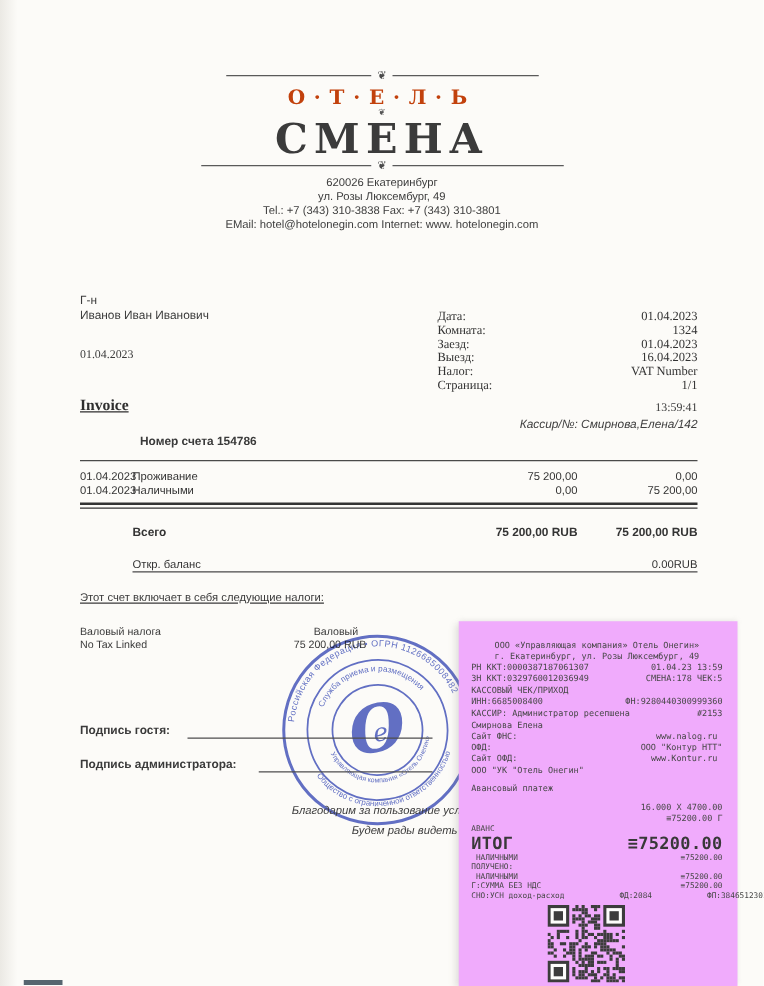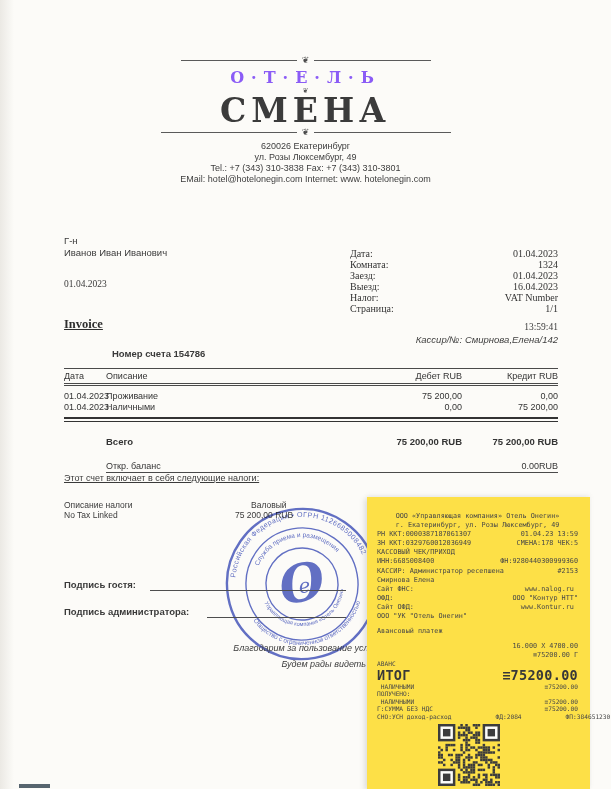--- a/index.html
+++ b/index.html
@@ -8,21 +8,21 @@
   .page::before{content:'';position:absolute;left:0;top:0;bottom:0;width:14px;
         background:linear-gradient(90deg,#ebe9e4,rgba(255,255,255,0));pointer-events:none;}
   .abs{position:absolute;}
 
   
   .logo{left:0;right:0;top:56px;text-align:center;color:#3c3c3c;}
   .rule{display:flex;align-items:center;width:250px;margin:0 auto;color:#4a4a4a;}
   .rule::before,.rule::after{content:'';flex:1;border-top:1.3px solid #5a5a5a;}
   .rule .orn{font-size:9px;padding:0 5px;line-height:8px;}
   .brand-top{font-family:"DejaVu Serif","Liberation Serif",serif;font-weight:bold;
-        font-size:16px;letter-spacing:7px;margin:4px 0 1px 0;color:#8b5cf6;}
+        font-size:16px;letter-spacing:7px;margin:4px 0 1px 0;color:#c2410c;}
   .mini-orn{font-size:7px;line-height:6px;color:#555;}
   .brand-main{font-family:"DejaVu Serif","Liberation Serif",serif;font-weight:bold;
         font-size:33px;letter-spacing:5px;line-height:34px;color:#3b3b3b;}
   .rule2{width:290px;}
   .addr{margin-top:5px;font-size:9px;line-height:11px;color:#3d3d3d;}
 
   
   .guest{left:64px;top:235px;font-size:9.5px;line-height:11.5px;}
   .left-date{left:64px;top:279px;font-size:9.5px;font-family:"Liberation Serif",serif;}
   .meta{left:350px;top:249px;width:208px;font-family:"Liberation Serif",serif;
@@ -65,21 +65,21 @@
   
   .sign{left:64px;font-weight:bold;font-size:9.5px;}
   .sg1{top:579px;} .sg2{top:606px;}
   .sig-line{border-bottom:1.1px solid #4e4e4e;height:1px;}
   .sl1{left:150px;top:589px;width:196px;} .sl2{left:207px;top:616px;width:139px;}
 
   .thanks{right:210px;top:641px;text-align:right;font-style:italic;font-size:9px;
           line-height:15.5px;color:#3d3d3d;}
 
   
-  .receipt{left:367px;top:497px;width:223px;height:292px;background:#fde047;
+  .receipt{left:367px;top:497px;width:223px;height:292px;background:#f0abfc;
       box-shadow:-3px 2px 5px rgba(120,120,115,.18), 0 -2px 4px rgba(150,150,145,.12);
       font-family:"DejaVu Sans Mono","Liberation Mono",monospace;
       font-size:6.8px;line-height:9.1px;color:#474747;
       padding:15px 12px 0 10px;box-sizing:border-box;}
   .r-line{display:flex;justify-content:space-between;white-space:pre;gap:44px;}
   .r-line .m{text-align:center;}
   .r-center{text-align:center;white-space:pre;}
   .r-sp{height:6px;}
   .r-small{font-size:6.2px;line-height:7.5px;}
   .r-big{font-weight:bold;font-size:13.5px;line-height:15px;color:#383838;letter-spacing:.3px;}
@@ -143,26 +143,20 @@
     </div>
   </div>
   <div class="abs meta-time">13:59:41</div>
   <div class="abs meta-cashier">Кассир/№: Смирнова,Елена/142</div>
 
   <div class="abs inv-title">Invoice</div>
   <div class="abs inv-num">Номер счета 154786</div>
 
   <div class="abs tbl">
     <div class="t-top"></div>
-    <div class="t-hdr">
-      <span class="c-date">Дата</span>
-      <span class="c-desc">Описание</span>
-      <span class="c-deb">Дебет RUB</span>
-      <span class="c-cred">Кредит RUB</span>
-    </div>
     <div class="t-rows">
       <div class="t-row">
         <span class="c-date">01.04.2023</span>
         <span class="c-desc">Проживание</span>
         <span class="c-deb">75 200,00</span>
         <span class="c-cred">0,00</span>
       </div>
       <div class="t-row">
         <span class="c-date">01.04.2023</span>
         <span class="c-desc">Наличными</span>
@@ -178,21 +172,21 @@
       <span class="c-cred">75 200,00 RUB</span>
     </div>
     <div class="t-open">
       <span class="c-desc">Откр. баланс</span>
       <span>0.00RUB</span>
     </div>
   </div>
 
   <div class="abs tax-note">Этот счет включает в себя следующие налоги:</div>
   <div class="abs tax-desc">
-    <div>Описание налоги</div>
+    <div>Валовый налога</div>
     <div>No Tax Linked</div>
   </div>
   <div class="abs tax-gross-l">Валовый</div>
   <div class="abs tax-gross-v">75 200,00 RUB</div>
 
   <div class="abs stamp">
     <svg width="160" height="160" viewBox="0 0 160 160">
       <defs>
         <path id="arcOT" d="M 13,80 A 67,67 0 0 1 147,80"></path>
         <path id="arcOB" d="M 19,80 A 61,61 0 0 0 141,80"></path>

